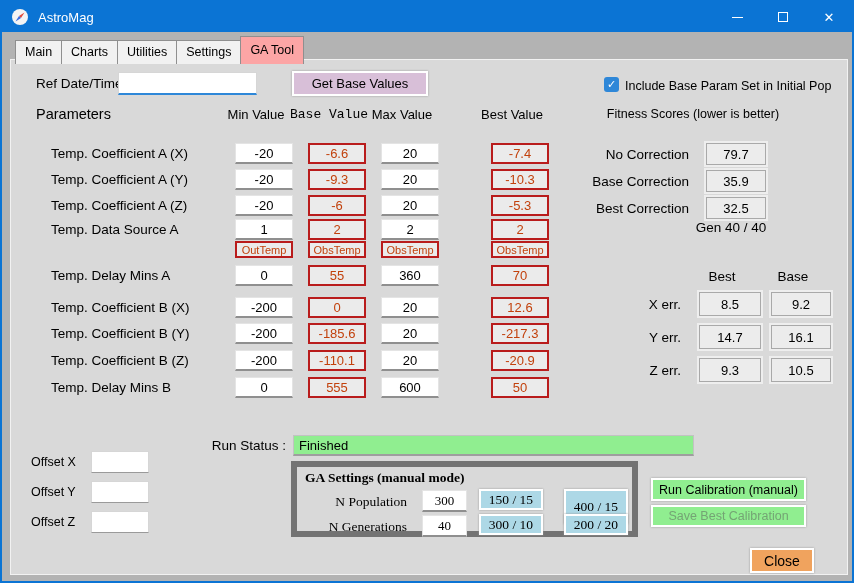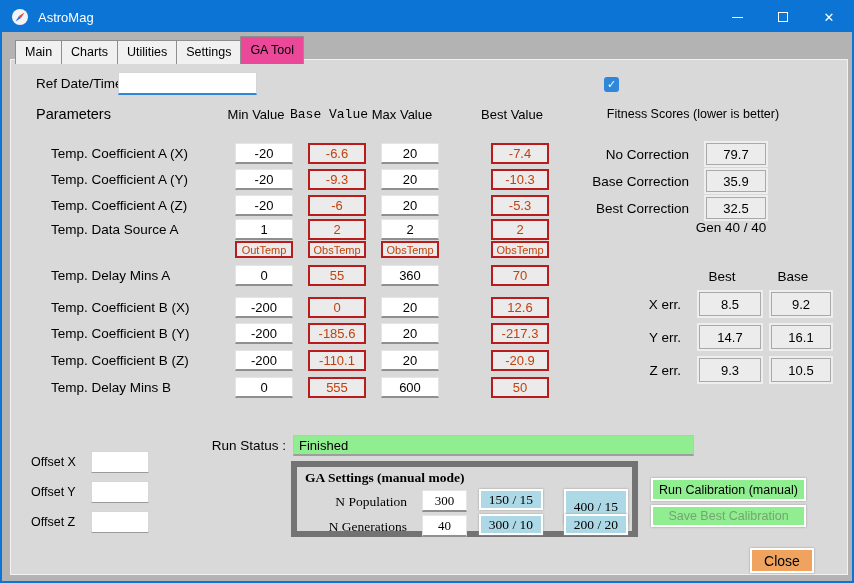--- a/index.html
+++ b/index.html
@@ -13,21 +13,21 @@
   .title { font-size:13px; margin-left:9px; }
   .win-controls { margin-left:auto; display:flex; height:100%; }
   .win-btn { width:46px; display:flex; align-items:center; justify-content:center; }
   .glyph-min { width:11px; height:1px; background:#fff; }
   .glyph-max { width:10px; height:10px; border:1px solid #fff; box-sizing:border-box; }
   .glyph-close { font-size:13px; color:#fff; }
   
   .tabstrip { position:absolute; top:34px; left:13px; display:flex; align-items:flex-end; z-index:3; }
   .tab { background:#f1f1f1; border:1px solid #8f8f8f; border-bottom:none; padding:4px 9px 5px;
          font-size:12.5px; color:#000; margin-right:-1px; cursor:default; }
-  .tab.active { background:#ec4899; padding-top:6px; padding-bottom:7px; position:relative; z-index:5; }
+  .tab.active { background:#fca5a5; padding-top:6px; padding-bottom:7px; position:relative; z-index:5; }
   
   .tabpage { position:absolute; left:8px; top:57px; width:838px; height:516px; background:#d9d9d9;
              border:1px solid #f2f2f2; box-sizing:border-box; z-index:2; }
   .lbl { position:absolute; font-size:13.5px; color:#000; white-space:nowrap; }
   .lbl.sm { font-size:12.5px; }
   .lbl.ctr { text-align:center; }
   .lbl.rt { text-align:right; }
   .hdr { font-size:13px; }
   .field { position:absolute; width:58px; height:21px; display:flex; align-items:center; justify-content:center;
            font-size:13px; box-sizing:border-box; white-space:nowrap;margin-left:8px; }
@@ -85,23 +85,25 @@
       <div class="tab">Charts</div>
       <div class="tab">Utilities</div>
       <div class="tab">Settings</div>
       <div class="tab active">GA Tool</div>
     </div>
 
   <div class="tabpage" id="page">
 
     <div class="lbl" style="left:25px; top:16px;">Ref Date/Time</div>
     <input class="input ref" style="left: 107px; top: 12px; width: 139px; height: 23px;" value="">
+    <div class="btn btn-purple" style="left:281px; top:11px; width:136px; height:25px;">Get Base Values</div>
     <div class="checkbox" style="left:593px; top:17px;">
         <span>✓</span>
       </div>
+    <div class="lbl sm" style="left:614px; top:19px;">Include Base Param Set in Initial Pop</div>
 
     <div class="lbl" style="left:25px; top:46px; font-size:14.5px;">Parameters</div>
     <div class="lbl ctr hdr" style="left:205px; top:47px; width:80px;">Min Value</div>
     <div class="lbl ctr hdr" style="left:278px; top:47px; width:80px;font-family:Liberation Mono, monospace;">Base Value</div>
     <div class="lbl ctr hdr" style="left:351px; top:47px; width:80px;">Max Value</div>
     <div class="lbl ctr hdr" style="left:461px; top:47px; width:80px;">Best Value</div>
     <div class="lbl ctr sm" style="left:592px; top:47px; width:180px;">Fitness Scores (lower is better)</div>
 
     <div id="param-rows"><div class="prow"><div class="lbl" style="left: 40px; top: 86px;">Temp. Coefficient A (X)</div><div class="field edit" style="left: 216px; top: 83px;">-20</div><div class="field ro" style="left: 289px; top: 83px;">-6.6</div><div class="field edit" style="left: 362px; top: 83px;">20</div><div class="field ro" style="left: 472px; top: 83px;">-7.4</div></div><div class="prow"><div class="lbl" style="left: 40px; top: 112px;">Temp. Coefficient A (Y)</div><div class="field edit" style="left: 216px; top: 109px;">-20</div><div class="field ro" style="left: 289px; top: 109px;">-9.3</div><div class="field edit" style="left: 362px; top: 109px;">20</div><div class="field ro" style="left: 472px; top: 109px;">-10.3</div></div><div class="prow"><div class="lbl" style="left: 40px; top: 138px;">Temp. Coefficient A (Z)</div><div class="field edit" style="left: 216px; top: 135px;">-20</div><div class="field ro" style="left: 289px; top: 135px;">-6</div><div class="field edit" style="left: 362px; top: 135px;">20</div><div class="field ro" style="left: 472px; top: 135px;">-5.3</div></div><div class="prow"><div class="lbl" style="left: 40px; top: 162px;">Temp. Data Source A</div><div class="field edit" style="left: 216px; top: 159px;">1</div><div class="field ro" style="left: 289px; top: 159px;">2</div><div class="field edit" style="left: 362px; top: 159px;">2</div><div class="field ro" style="left: 472px; top: 159px;">2</div></div><div class="prow"><div class="field ro" style="left: 216px; top: 181px; height: 17px; font-size: 11px;">OutTemp</div><div class="field ro" style="left: 289px; top: 181px; height: 17px; font-size: 11px;">ObsTemp</div><div class="field ro" style="left: 362px; top: 181px; height: 17px; font-size: 11px;">ObsTemp</div><div class="field ro" style="left: 472px; top: 181px; height: 17px; font-size: 11px;">ObsTemp</div></div><div class="prow"><div class="lbl" style="left: 40px; top: 208px;">Temp. Delay Mins A</div><div class="field edit" style="left: 216px; top: 205px;">0</div><div class="field ro" style="left: 289px; top: 205px;">55</div><div class="field edit" style="left: 362px; top: 205px;">360</div><div class="field ro" style="left: 472px; top: 205px;">70</div></div><div class="prow"><div class="lbl" style="left: 40px; top: 240px;">Temp. Coefficient B (X)</div><div class="field edit" style="left: 216px; top: 237px;">-200</div><div class="field ro" style="left: 289px; top: 237px;">0</div><div class="field edit" style="left: 362px; top: 237px;">20</div><div class="field ro" style="left: 472px; top: 237px;">12.6</div></div><div class="prow"><div class="lbl" style="left: 40px; top: 266px;">Temp. Coefficient B (Y)</div><div class="field edit" style="left: 216px; top: 263px;">-200</div><div class="field ro" style="left: 289px; top: 263px;">-185.6</div><div class="field edit" style="left: 362px; top: 263px;">20</div><div class="field ro" style="left: 472px; top: 263px;">-217.3</div></div><div class="prow"><div class="lbl" style="left: 40px; top: 293px;">Temp. Coefficient B (Z)</div><div class="field edit" style="left: 216px; top: 290px;">-200</div><div class="field ro" style="left: 289px; top: 290px;">-110.1</div><div class="field edit" style="left: 362px; top: 290px;">20</div><div class="field ro" style="left: 472px; top: 290px;">-20.9</div></div><div class="prow"><div class="lbl" style="left: 40px; top: 320px;">Temp. Delay Mins B</div><div class="field edit" style="left: 216px; top: 317px;">0</div><div class="field ro" style="left: 289px; top: 317px;">555</div><div class="field edit" style="left: 362px; top: 317px;">600</div><div class="field ro" style="left: 472px; top: 317px;">50</div></div></div>
 

